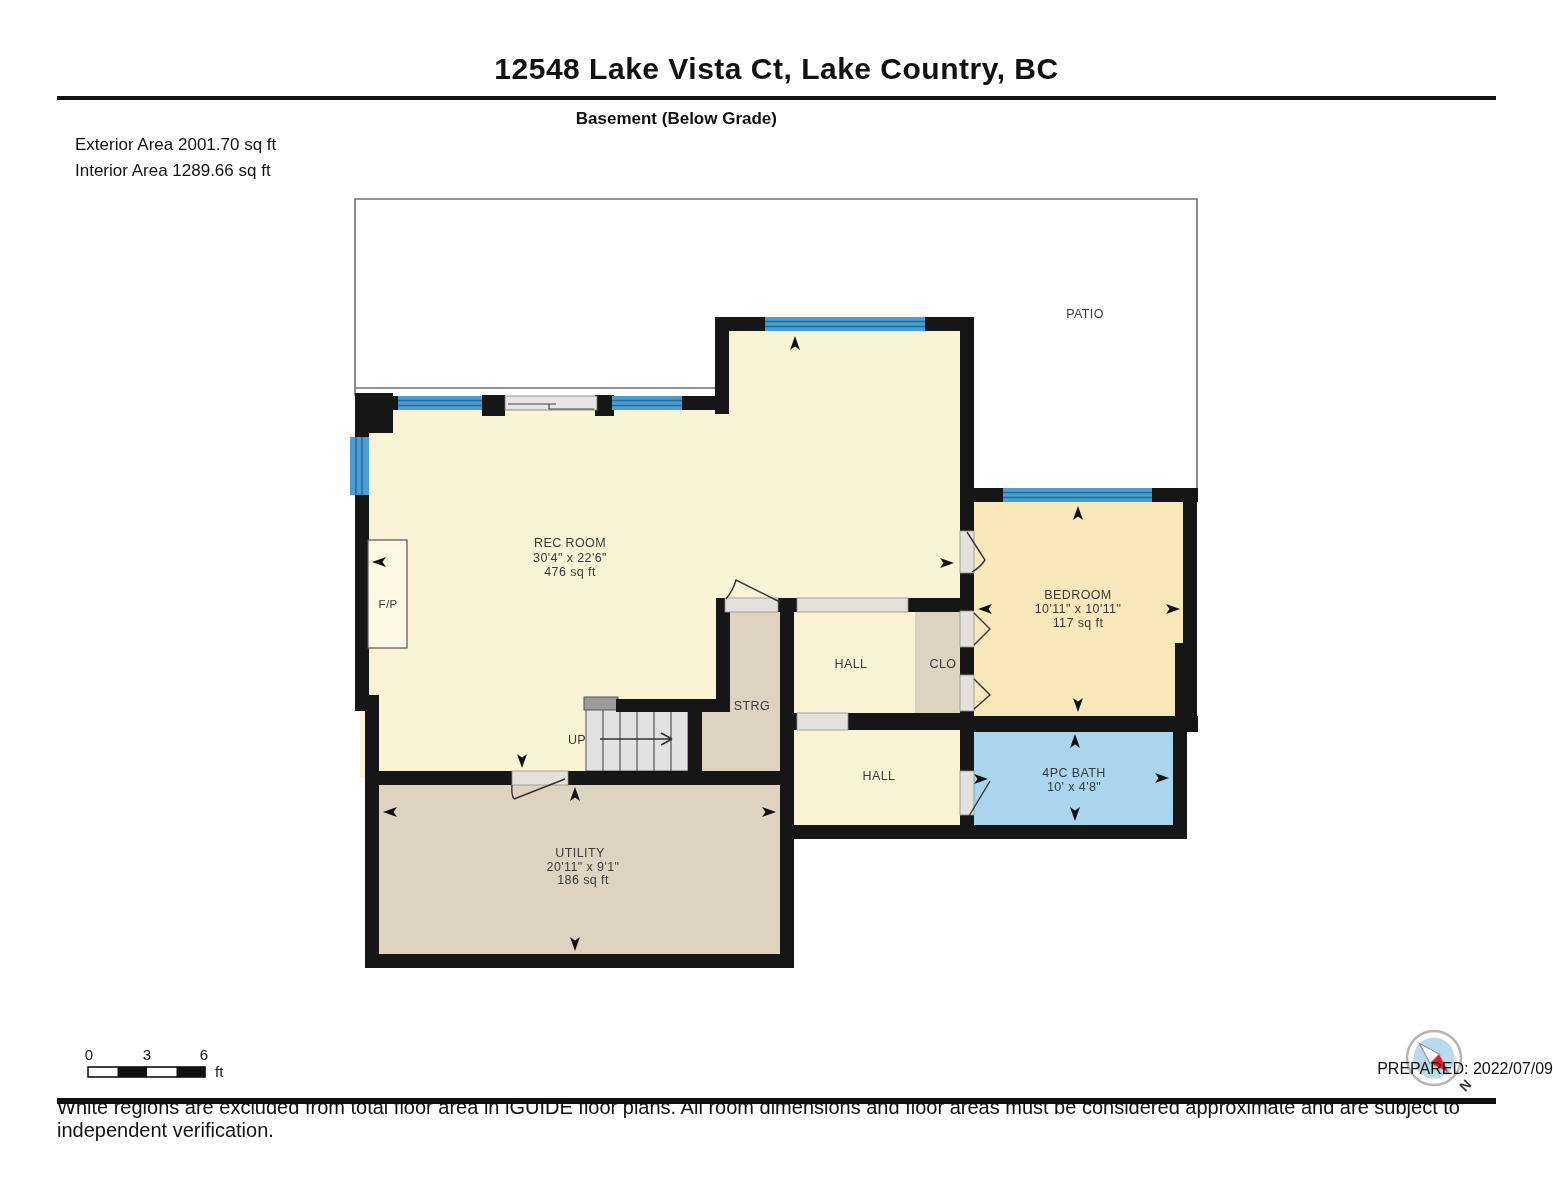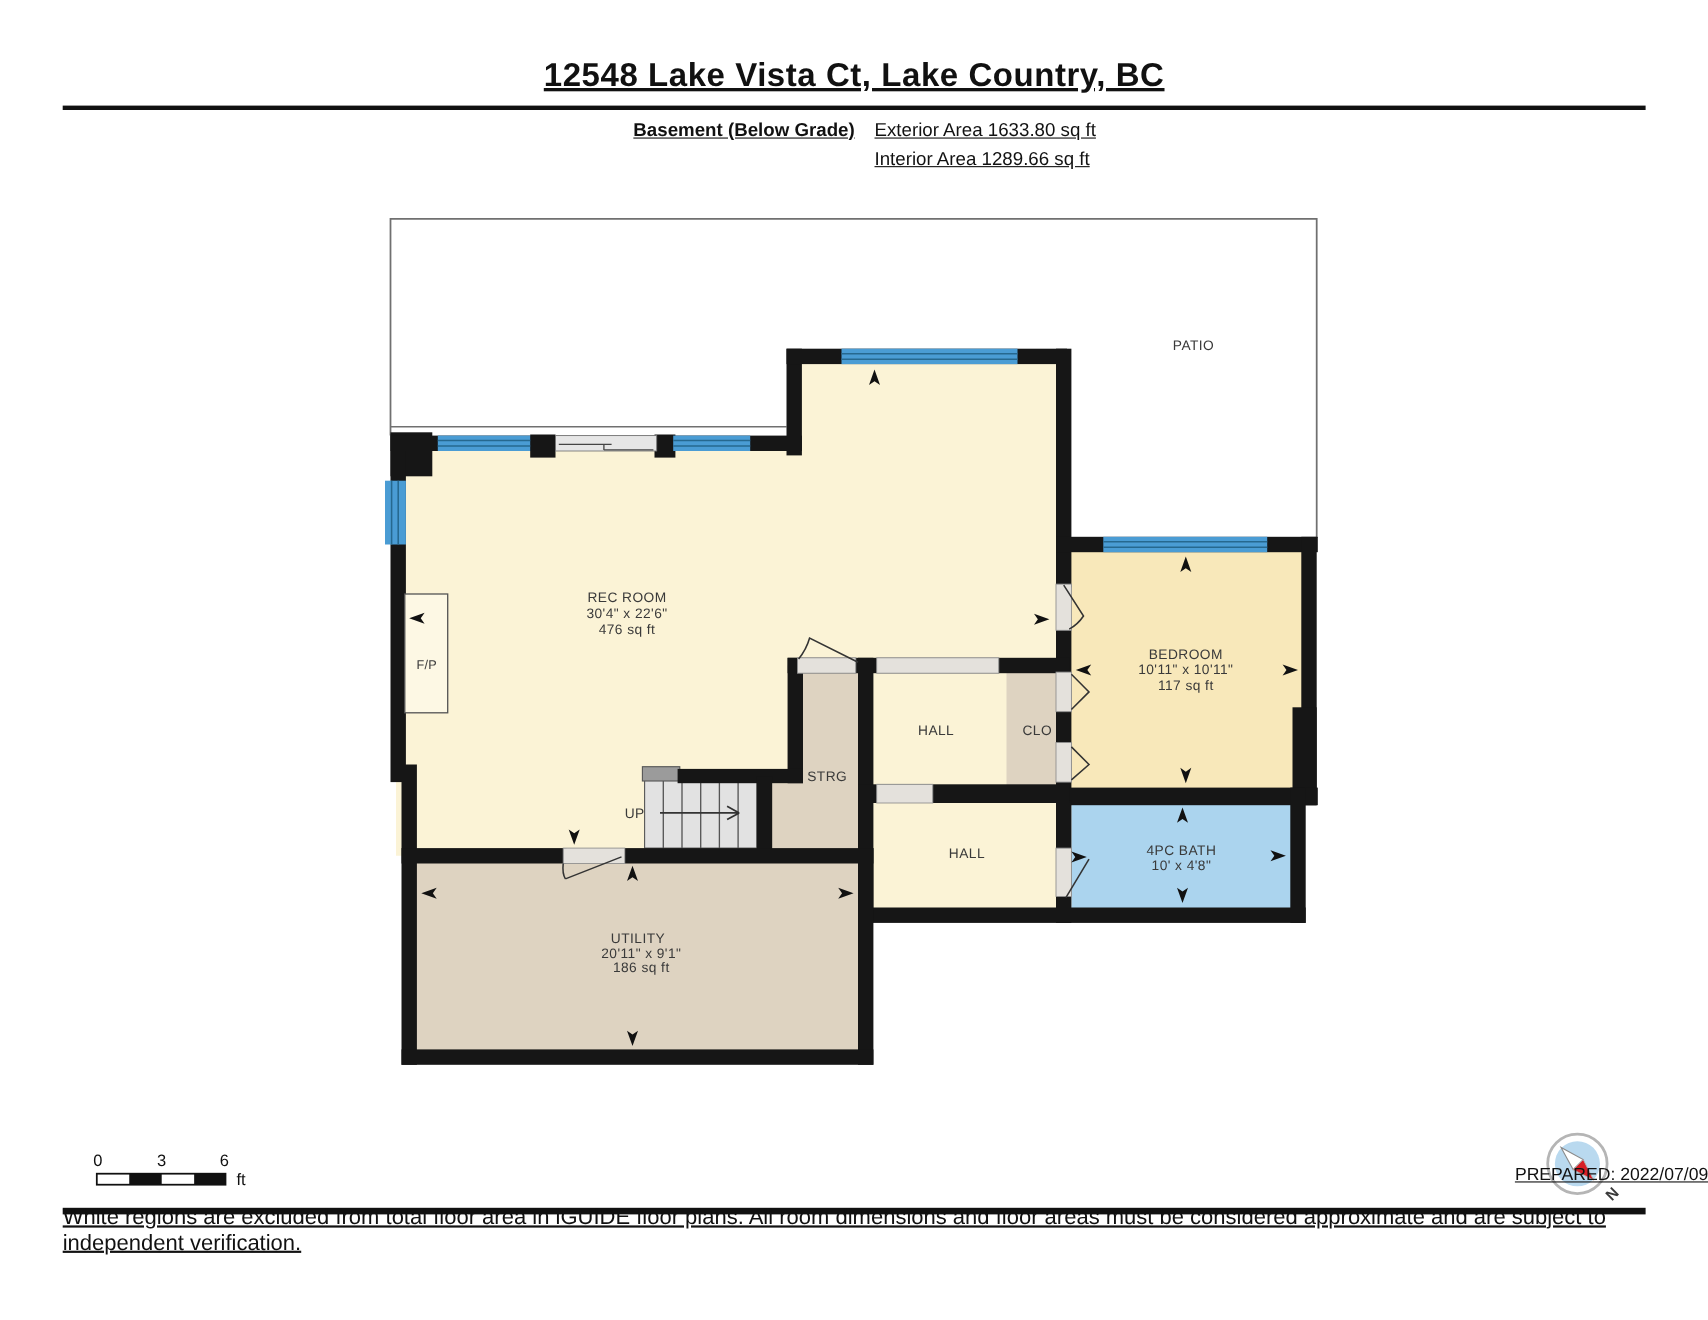--- a/index.html
+++ b/index.html
@@ -1,21 +1,21 @@
 <!DOCTYPE html>
 <html><head>
 <meta charset="utf-8">
 <style>
   html,body{margin:0;padding:0;}
   body{width:1553px;height:1200px;position:relative;background:#ffffff;
        font-family:"Liberation Sans",sans-serif;color:#111;overflow:hidden;}
-  .abs{position:absolute;text-decoration:underline;}
+  .abs{position:absolute;}
   #title{top:52px;left:0;width:1553px;text-align:center;font-size:30px;font-weight:700;letter-spacing:.5px;}
   #top-rule{top:96px;left:57px;width:1439px;height:4px;background:#111;}
-  #subheader{top:106px;left:57px;width:1439px;display:flex;font-size:17px;line-height:26px;}
+  #subheader{top:106px;left:57px;width:1439px;display:flex;font-size:17px;line-height:26px;flex-direction:column;}
   #floor-label{width:720px;text-align:right;font-weight:700;}
   #area-col{margin-left:18px;font-weight:400;}
   #prepared{top:1060px;left:0;width:1553px;text-align:right;font-size:16px;}
   #footer-line{top:1098px;left:57px;width:1439px;height:6px;background:#111;}
   #disclaimer{top:1096px;left:57px;width:1439px;font-size:20px;}
   svg{position:absolute;top:0;left:0;}
   svg text{font-family:"Liberation Sans",sans-serif;fill:#3a3a3a;}
   .room-label{font-size:12.5px;letter-spacing:.4px;}
   .small-label{font-size:11.5px;letter-spacing:.3px;}
   .tick{font-size:15px;fill:#111;}
@@ -26,21 +26,21 @@
   .dim{fill:#111;}
 </style>
 </head>
 <body>
 
 <div class="abs" id="title">12548 Lake Vista Ct, Lake Country, BC</div>
 <div class="abs" id="top-rule"></div>
 <div class="abs" id="subheader">
   <span id="floor-label">Basement (Below Grade)</span>
   <span id="area-col">
-    <span>Exterior Area 1633.80 sq ft</span><br>
+    <span>Exterior Area 2001.70 sq ft</span><br>
     <span>Interior Area 1289.66 sq ft</span>
   </span>
 </div>
 
 <svg width="1553" height="1200" viewBox="0 0 1553 1200">
 
   <g>
     <path d="M 355,396 L 355,199 L 1197,199 L 1197,489" fill="none" stroke="#707070" stroke-width="1.6"></path>
     <path d="M 355,388 L 715,388" fill="none" stroke="#707070" stroke-width="1.4"></path>
   </g>

